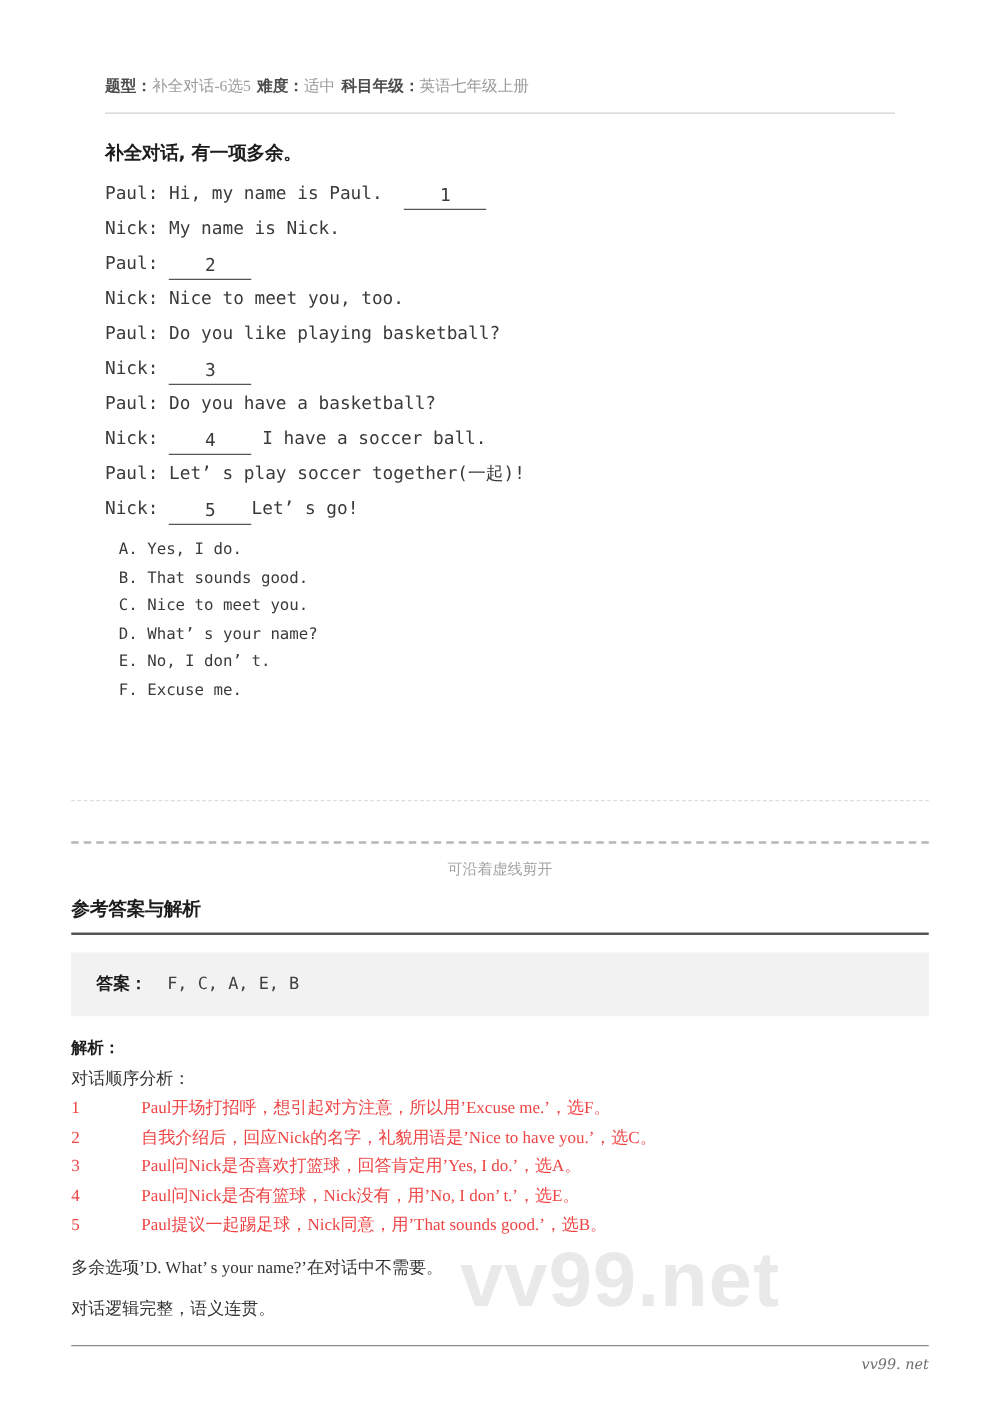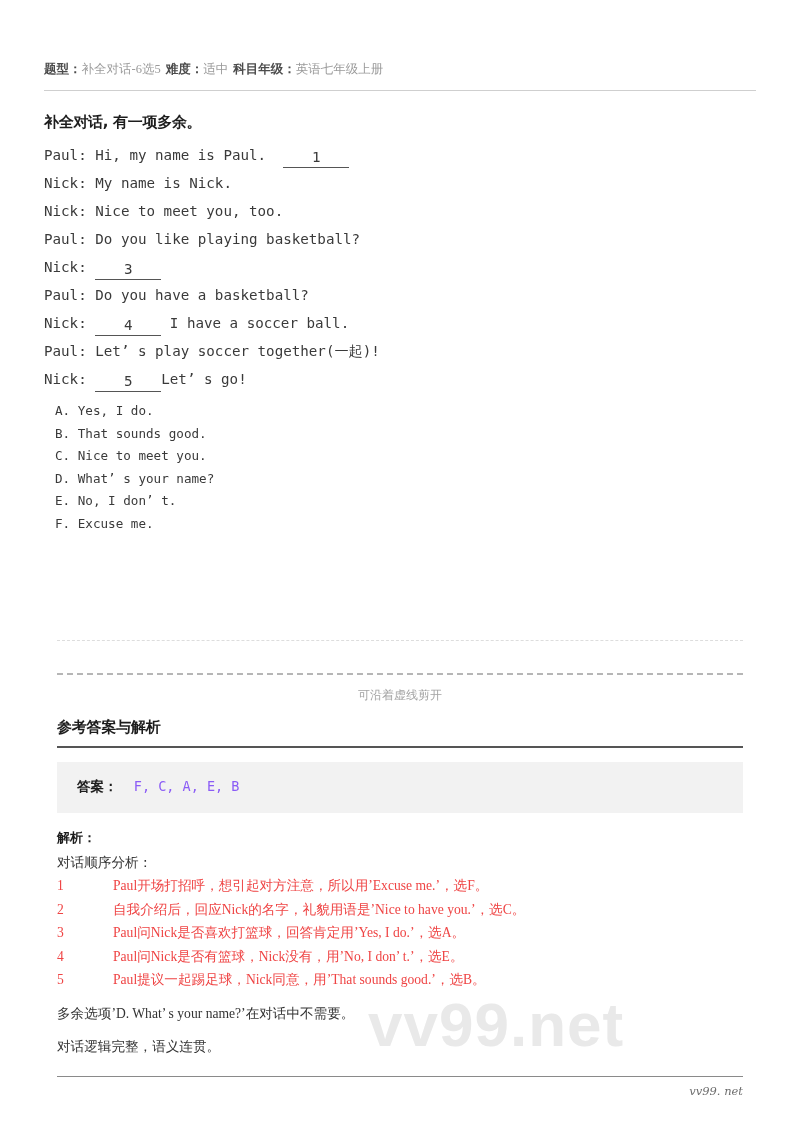--- a/index.html
+++ b/index.html
@@ -13,21 +13,21 @@
     position: relative;
     font-family: "Liberation Serif", "DejaVu Serif", serif;
     overflow: hidden;
   }
   .page {
     position: absolute;
     left: 0; top: 0;
     width: 800px;
     height: 955px;
     box-sizing: border-box;
-    padding: 0 44px;
+    padding: 0 84px;
   }
 
   
   .watermark {
     position: absolute;
     left: 368px;
     top: 989px;
     font-family: "Liberation Sans", "DejaVu Sans", sans-serif;
     font-size: 62px;
     font-weight: bold;
@@ -144,21 +144,21 @@
   }
   .ans-row .lab {
     font-weight: bold;
     font-family: "DejaVu Sans", "Liberation Sans", sans-serif;
     font-size: 13.5px;
     color: #1d1d1d;
   }
   .ans-row .val {
     font-family: "DejaVu Sans Mono", "Liberation Mono", monospace;
     font-size: 13.5px;
-    color: #8b5cf6;
+    color: #404040;
     text-align: center;
   }
 
   
   .exp { position: absolute; left: 57px; right: 57px; top: 829px; }
   .exp-title {
     font-size: 13px;
     font-weight: bold;
     color: #1d1d1d;
     font-family: "DejaVu Sans", "Liberation Sans", sans-serif;
@@ -209,20 +209,21 @@
     <div class="meta">
       <b>题型：</b><span class="val">补全对话-6选5</span><span class="sep"></span><b>难度：</b><span class="val">适中</span><span class="sep"></span><b>科目年级：</b><span class="val">英语七年级上册</span>
     </div>
     <div class="meta-rule"></div>
 
     <div class="q-title">补全对话, 有一项多余。</div>
 
     <div class="dialog" id="dialogue">
         <div class="dline"><span>Paul:</span><span> Hi, my name is Paul.  </span><span class="blank">1</span></div>
         <div class="dline"><span>Nick:</span><span> My name is Nick.</span></div>
+        <div class="dline"><span>Paul:</span><span> </span><span class="blank">2</span></div>
         <div class="dline"><span>Nick:</span><span> Nice to meet you, too.</span></div>
         <div class="dline"><span>Paul:</span><span> Do you like playing basketball?</span></div>
         <div class="dline"><span>Nick:</span><span> </span><span class="blank">3</span></div>
         <div class="dline"><span>Paul:</span><span> Do you have a basketball?</span></div>
         <div class="dline"><span>Nick:</span><span> </span><span class="blank">4</span><span> I have a soccer ball.</span></div>
         <div class="dline"><span>Paul:</span><span> Let’ s play soccer together(一起)!</span></div>
         <div class="dline"><span>Nick:</span><span> </span><span class="blank">5</span><span>Let’ s go!</span></div>
       </div>
 
     <div class="options" id="options">

